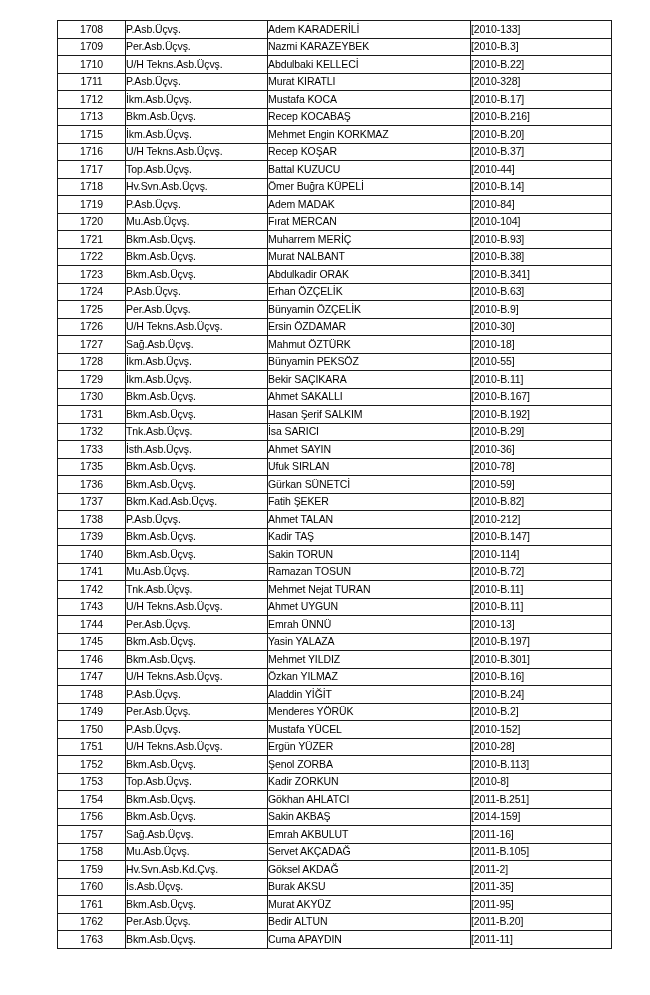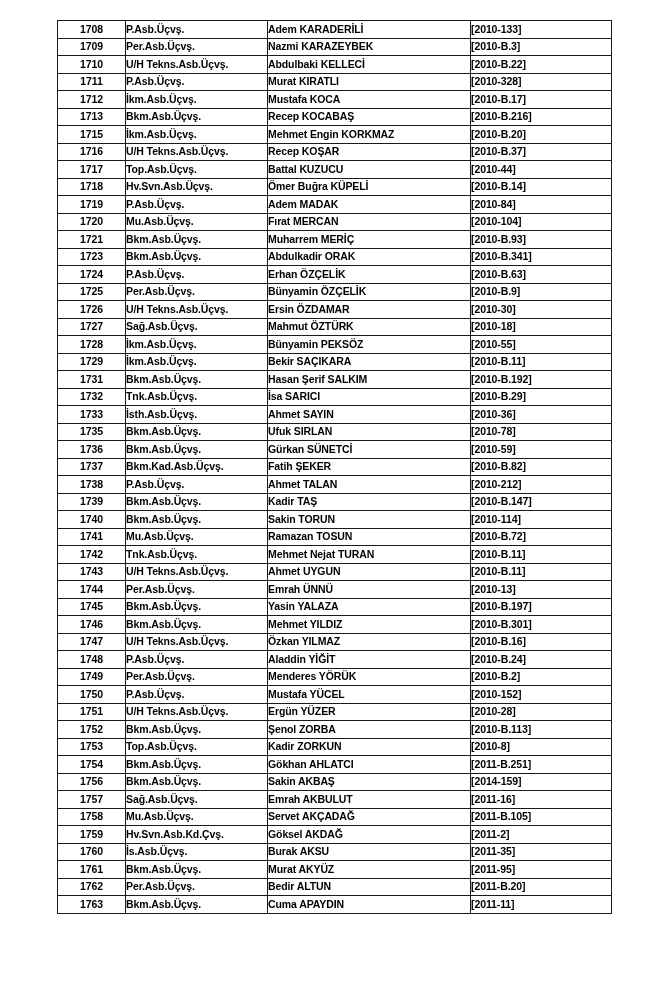--- a/index.html
+++ b/index.html
@@ -31,21 +31,21 @@
     border-collapse: collapse;
     table-layout: fixed;
     font-size: 10.5px;
     line-height: 1;
   }
   #roster-table col.c-seq   { width: 68px; }
   #roster-table col.c-rank  { width: 142px; }
   #roster-table col.c-name  { width: 203px; }
   #roster-table col.c-ref   { width: 141px; }
 
-  #roster-table tr { height: 15.5px; font-weight: bold; }
+  #roster-table tr { height: 15.5px; }
 
   #roster-table td {
     border: 1px solid #1a1a1a;
     padding: 0 0 1px 0;
     height: 15.5px;
     vertical-align: middle;
     white-space: nowrap;
     overflow: hidden;
     font-size: 10.5px;
     letter-spacing: -0.1px;
@@ -147,20 +147,26 @@
           <td class="name">Fırat MERCAN</td>
           <td class="ref">[2010-104]</td>
         </tr>
         <tr>
           <td class="seq">1721</td>
           <td class="rank">Bkm.Asb.Üçvş.</td>
           <td class="name">Muharrem MERİÇ</td>
           <td class="ref">[2010-B.93]</td>
         </tr>
         <tr>
+          <td class="seq">1722</td>
+          <td class="rank">Bkm.Asb.Üçvş.</td>
+          <td class="name">Murat NALBANT</td>
+          <td class="ref">[2010-B.38]</td>
+        </tr>
+        <tr>
           <td class="seq">1723</td>
           <td class="rank">Bkm.Asb.Üçvş.</td>
           <td class="name">Abdulkadir ORAK</td>
           <td class="ref">[2010-B.341]</td>
         </tr>
         <tr>
           <td class="seq">1724</td>
           <td class="rank">P.Asb.Üçvş.</td>
           <td class="name">Erhan ÖZÇELİK</td>
           <td class="ref">[2010-B.63]</td>
@@ -187,20 +193,26 @@
           <td class="seq">1728</td>
           <td class="rank">İkm.Asb.Üçvş.</td>
           <td class="name">Bünyamin PEKSÖZ</td>
           <td class="ref">[2010-55]</td>
         </tr>
         <tr>
           <td class="seq">1729</td>
           <td class="rank">İkm.Asb.Üçvş.</td>
           <td class="name">Bekir SAÇIKARA</td>
           <td class="ref">[2010-B.11]</td>
+        </tr>
+        <tr>
+          <td class="seq">1730</td>
+          <td class="rank">Bkm.Asb.Üçvş.</td>
+          <td class="name">Ahmet SAKALLI</td>
+          <td class="ref">[2010-B.167]</td>
         </tr>
         <tr>
           <td class="seq">1731</td>
           <td class="rank">Bkm.Asb.Üçvş.</td>
           <td class="name">Hasan Şerif SALKIM</td>
           <td class="ref">[2010-B.192]</td>
         </tr>
         <tr>
           <td class="seq">1732</td>
           <td class="rank">Tnk.Asb.Üçvş.</td>

